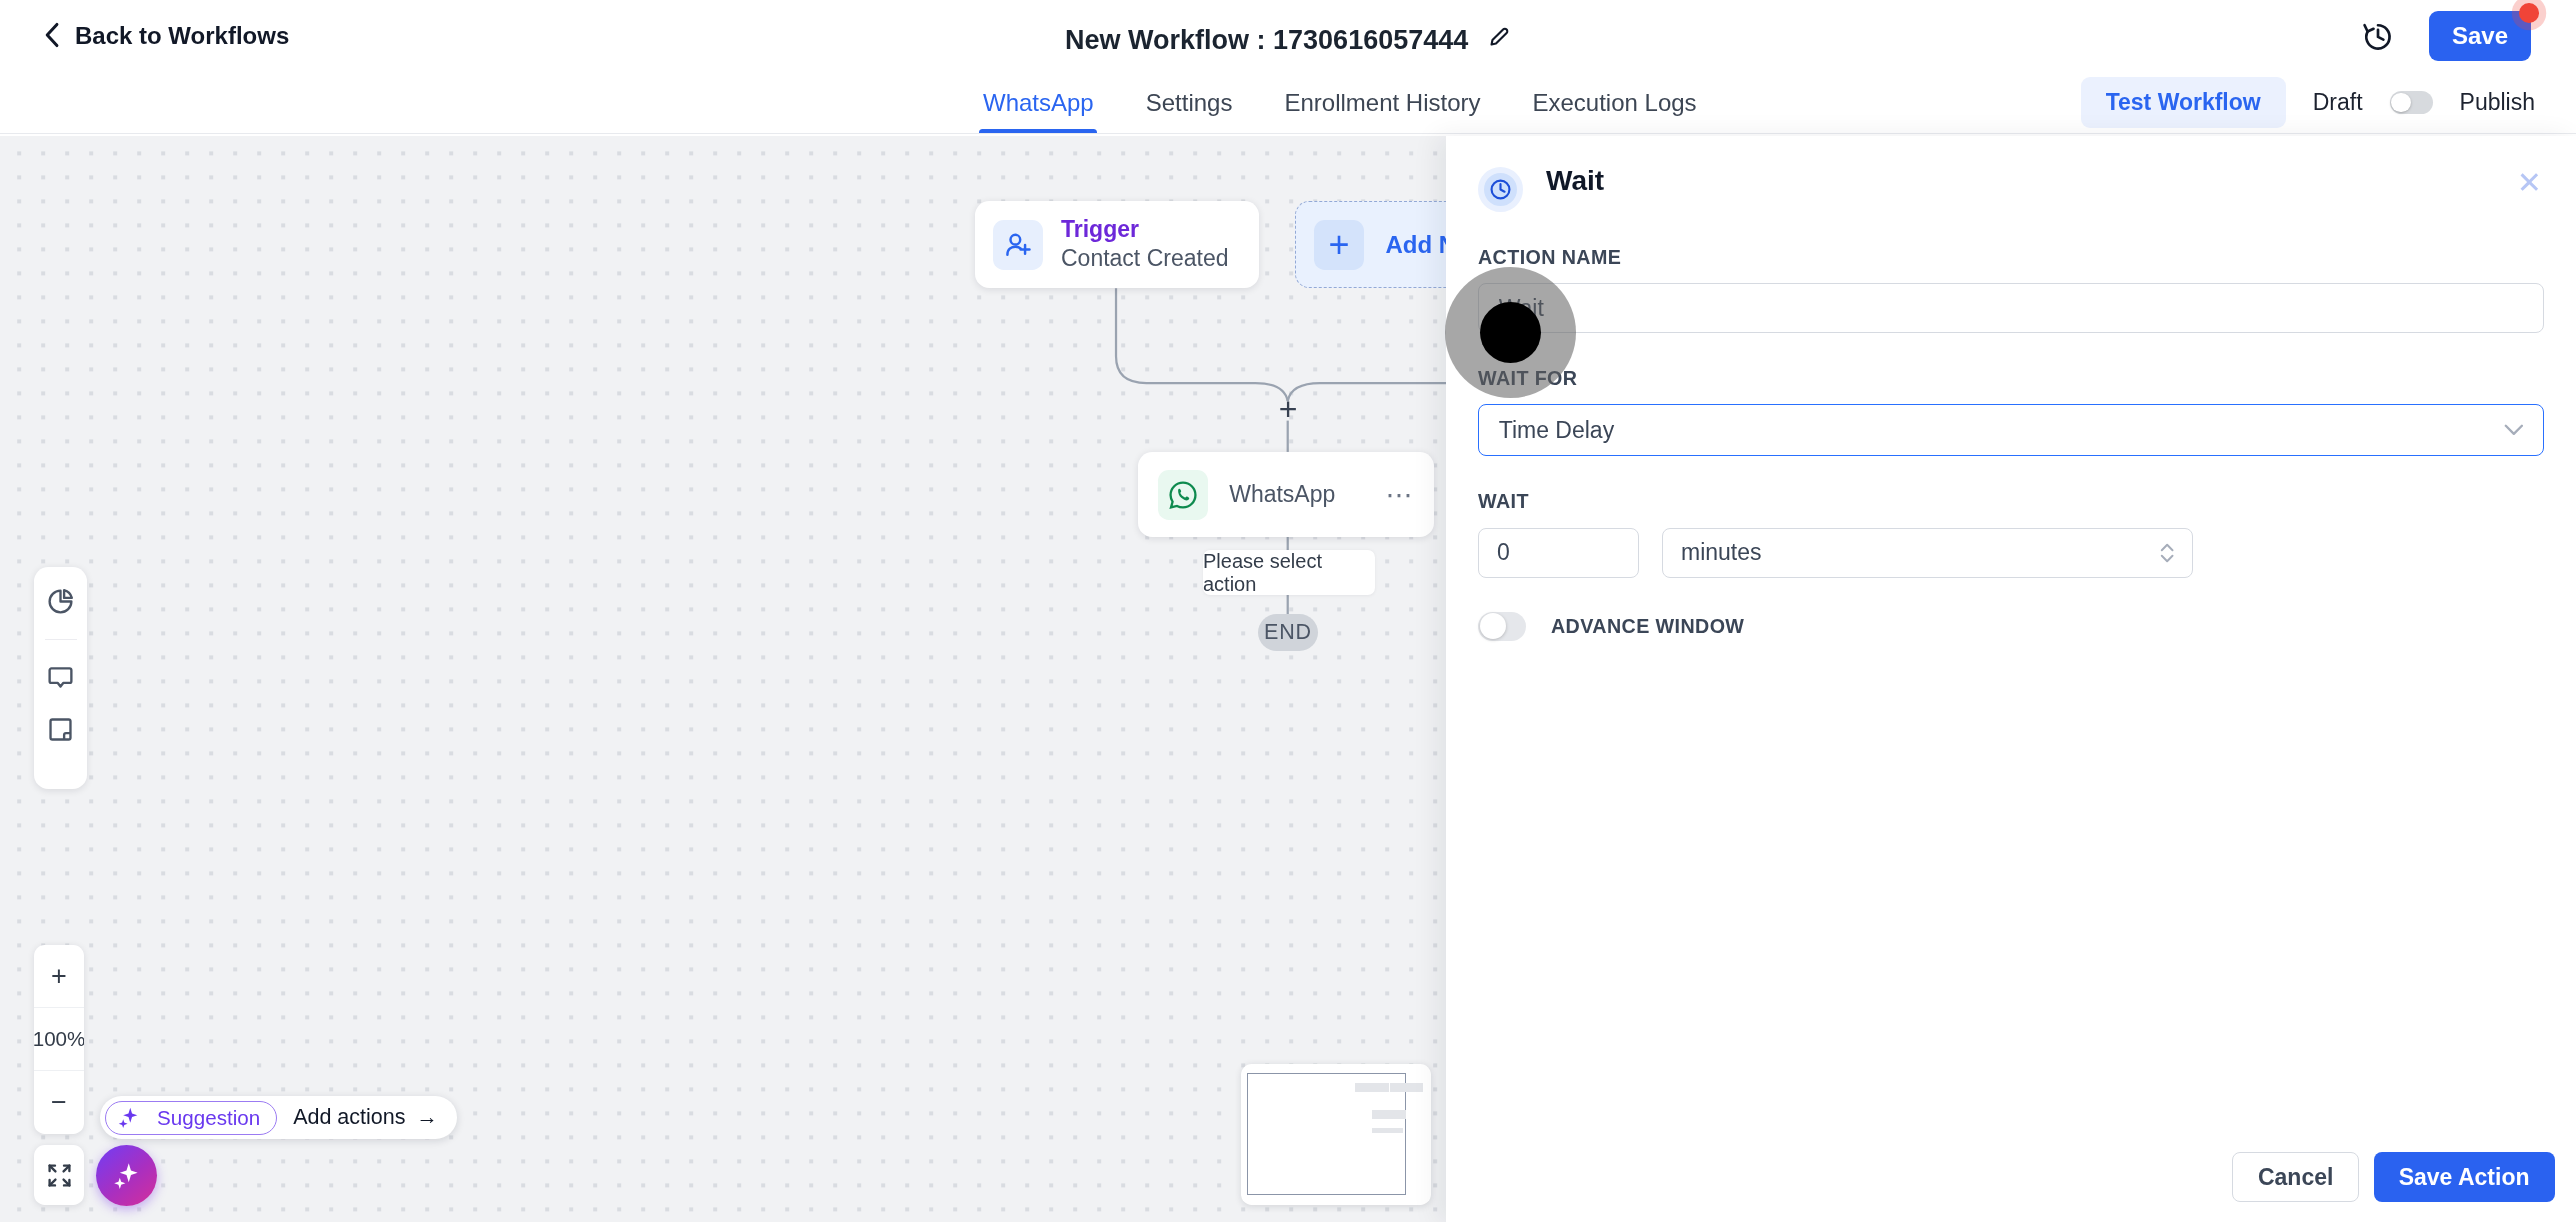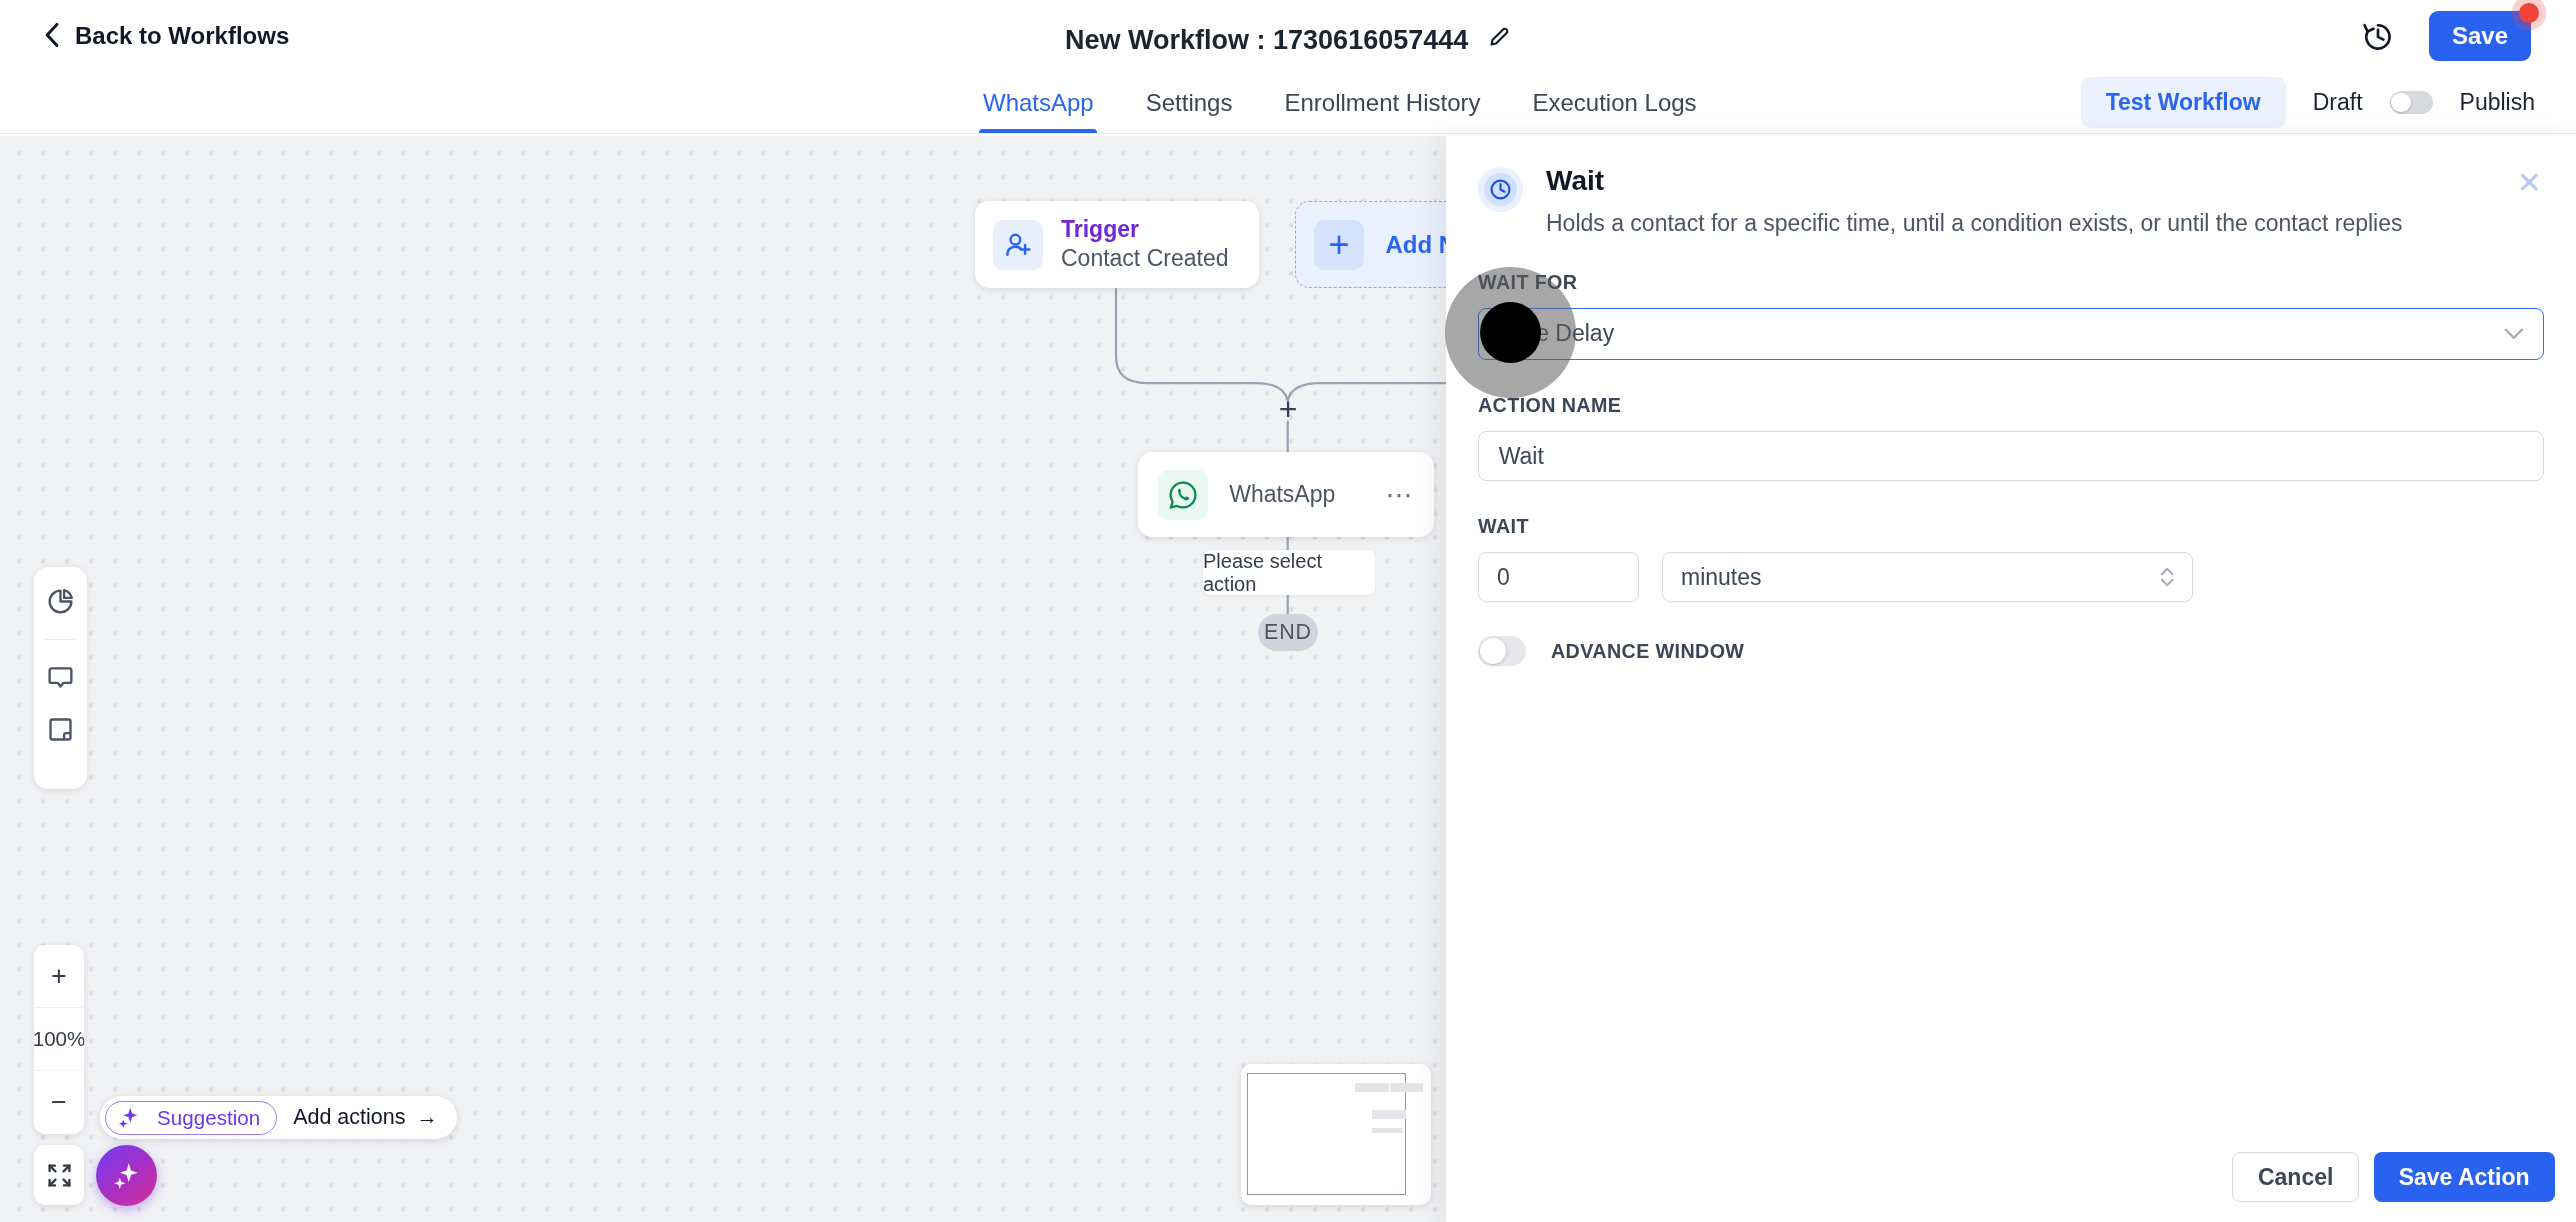--- a/index.html
+++ b/index.html
@@ -296,39 +296,38 @@
 
       <div class="panel-header">
         <div class="panel-icon">
           <svg width="25" height="25" viewBox="0 0 28 28">
               <circle cx="14" cy="14" r="10" fill="none" stroke="#1d4ed8" stroke-width="2.4"></circle>
               <polyline points="14,8 14,14 18.5,16.5" fill="none" stroke="#1d4ed8" stroke-width="2.4" stroke-linecap="round" stroke-linejoin="round"></polyline>
             </svg>
         </div>
         <div>
           <div class="panel-title">Wait</div>
-          <div class="panel-desc">Holds a contact for a specific time, until a condition exists, or until the contact replies</div>
         </div>
       </div>
 
       <div class="panel-form">
+        <div class="group">
+          <div class="form-label">ACTION NAME</div>
+          <input class="text-input" type="text" value="Wait" style="">
+        </div>
+
         <div class="group">
           <div class="form-label">WAIT FOR</div>
           <div class="select-box">
             <span>Time Delay</span>
             <span class="spacer"></span>
             <svg width="19.7" height="12.5" viewBox="0 0 22 14">
                 <polyline points="2,2 11,11 20,2" fill="none" stroke="#a6adba" stroke-width="2.6" stroke-linecap="round" stroke-linejoin="round"></polyline>
               </svg>
           </div>
-        </div>
-
-        <div class="group">
-          <div class="form-label">ACTION NAME</div>
-          <input class="text-input" type="text" value="Wait" style="">
         </div>
 
         <div class="group">
           <div class="form-label">WAIT</div>
           <div class="wait-row">
             <input class="wait-amount" type="text" value="0" style="">
             <div class="unit-select">
               <span>minutes</span>
               <span class="spacer"></span>
               <span class="stepper">

